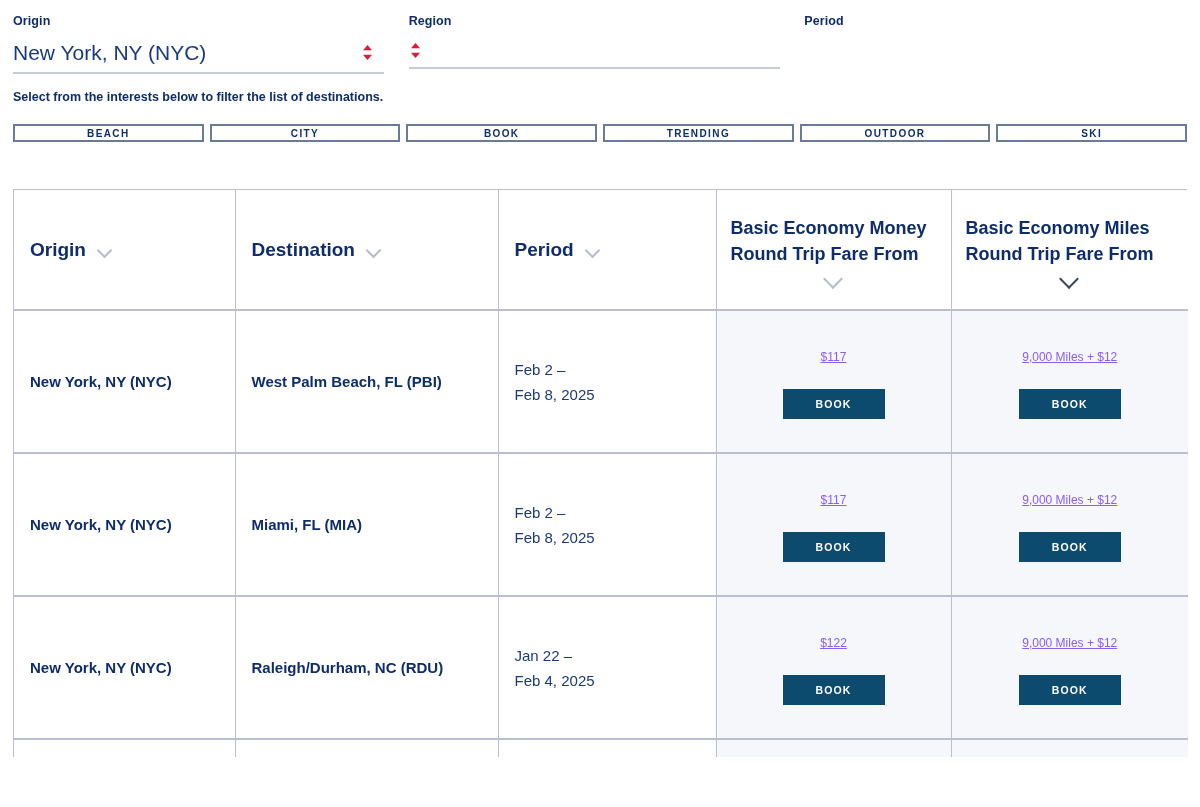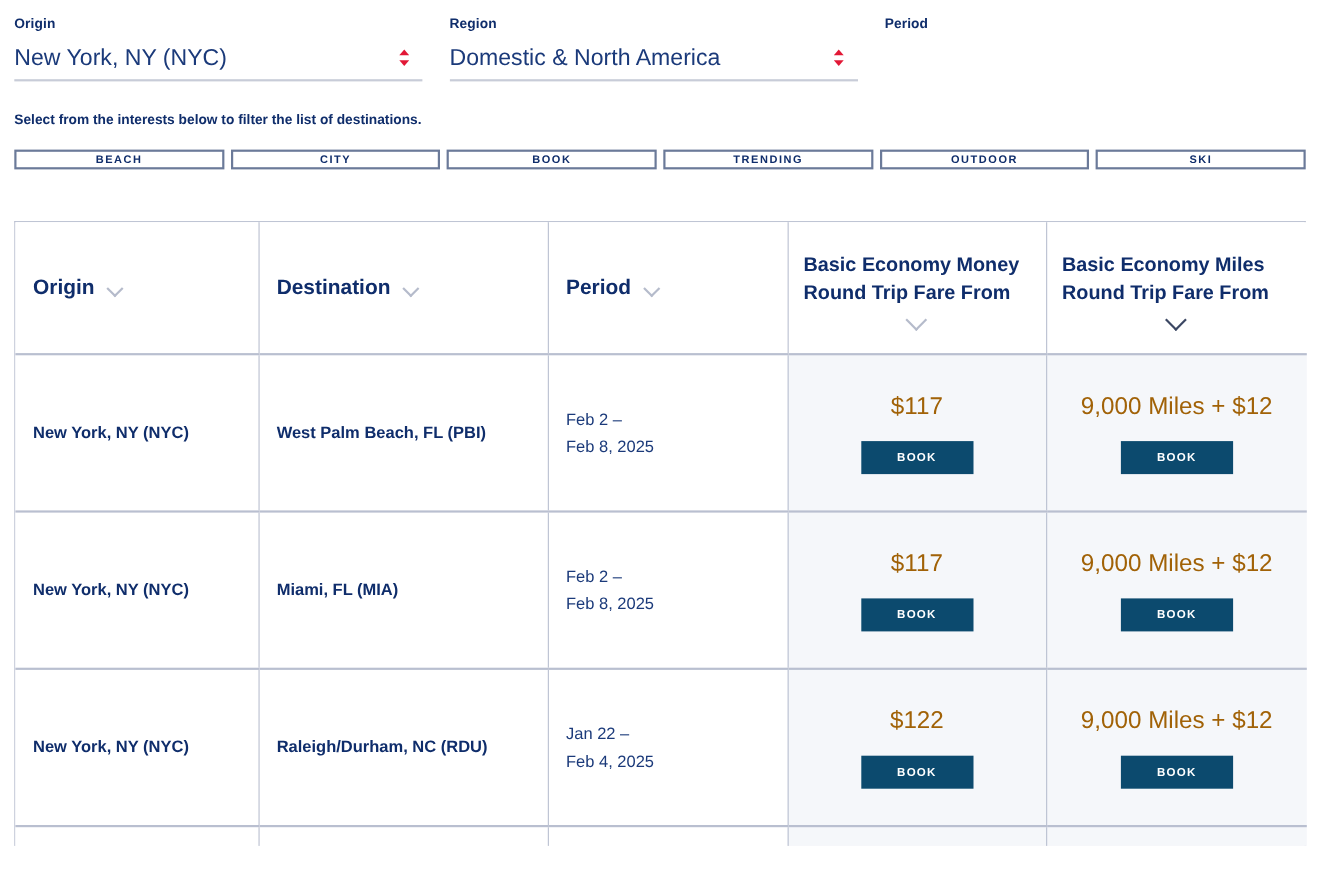--- a/index.html
+++ b/index.html
@@ -63,21 +63,21 @@
     align-items: center;
     justify-content: center;
   }
 
   
   .interests-text {
     font-size: 12.5px;
     font-weight: bold;
     color: #0f2d6b;
     padding: 0 13px;
-    margin-top: 28px;
+    margin-top: 16px;
   }
   .chips-row {
     display: flex;
     padding: 0 13px;
     margin-top: 20px;
     gap: 6px;
   }
   .chip {
     flex: 1 1 0;
     height: 18px;
@@ -192,24 +192,25 @@
     font-weight: 400;
     color: #1b3a7a;
     line-height: 25px;
   }
   td.fare-cell {
     background: #f5f7fa;
     text-align: center;
     padding: 0 14px;
   }
   .fare-amount {
-    font-size: 22px;
+    font-size: 12px;
     font-weight: 400;
-    color: #a16207;
+    color: #8b5cf6;
     line-height: 24px;
+    text-decoration: underline;
   }
   .book-btn {
     display: inline-block;
     margin-top: 20px;
     background: #0c4a6e;
     color: #ffffff;
     border: none;
     width: 102px;
     height: 30px;
     font-size: 10.5px;
@@ -238,21 +239,20 @@
           <path d="M6.5 2 L11 7.2 L2 7.2 Z" fill="#e21836"></path>
           <path d="M6.5 17 L11 11.8 L2 11.8 Z" fill="#e21836"></path>
         </svg>
       </span>
     </div>
   </div>
 
   <div class="selector s2">
     <div class="selector-label">Region</div>
     <div class="selector-field">
-      <span class="selector-value">Domestic &amp; North America</span>
       <span class="stepper-icon">
         <svg width="13" height="19" viewBox="0 0 13 19" aria-hidden="true">
           <path d="M6.5 2 L11 7.2 L2 7.2 Z" fill="#e21836"></path>
           <path d="M6.5 17 L11 11.8 L2 11.8 Z" fill="#e21836"></path>
         </svg>
       </span>
     </div>
   </div>
 
   <div class="selector s3">

